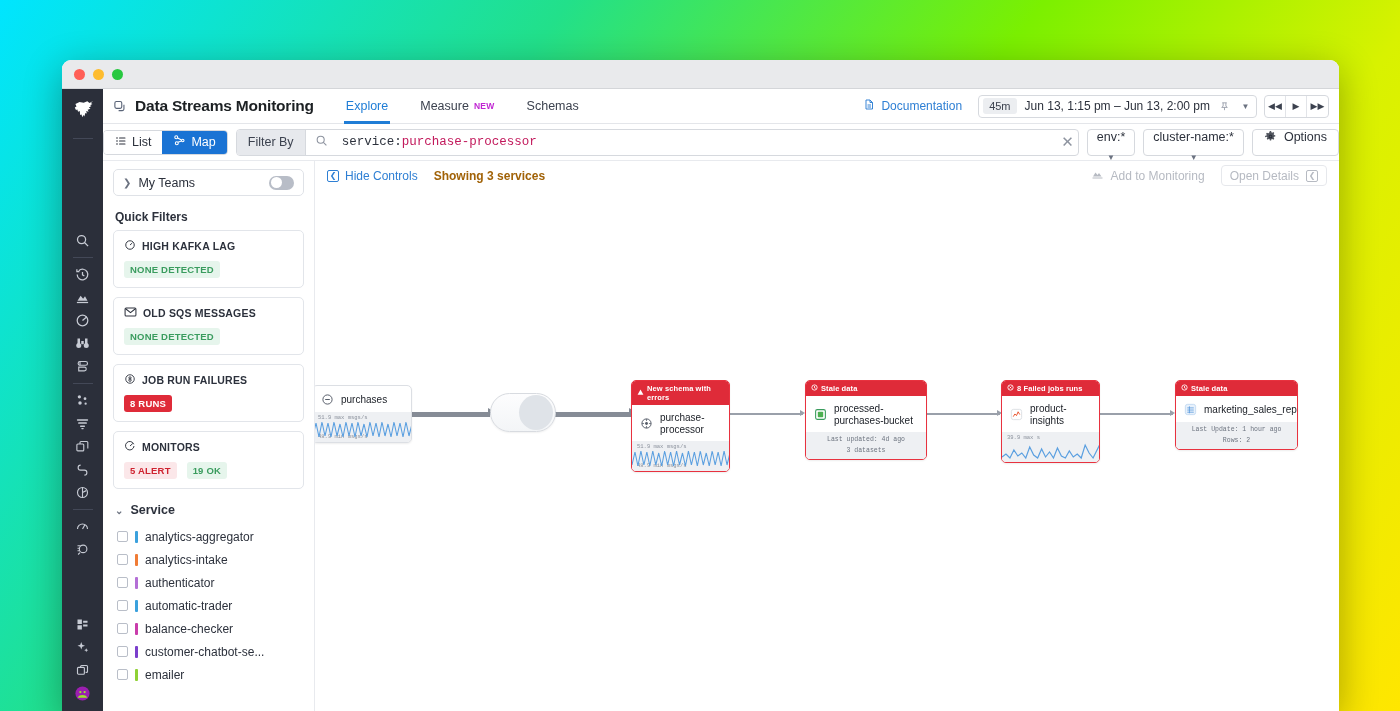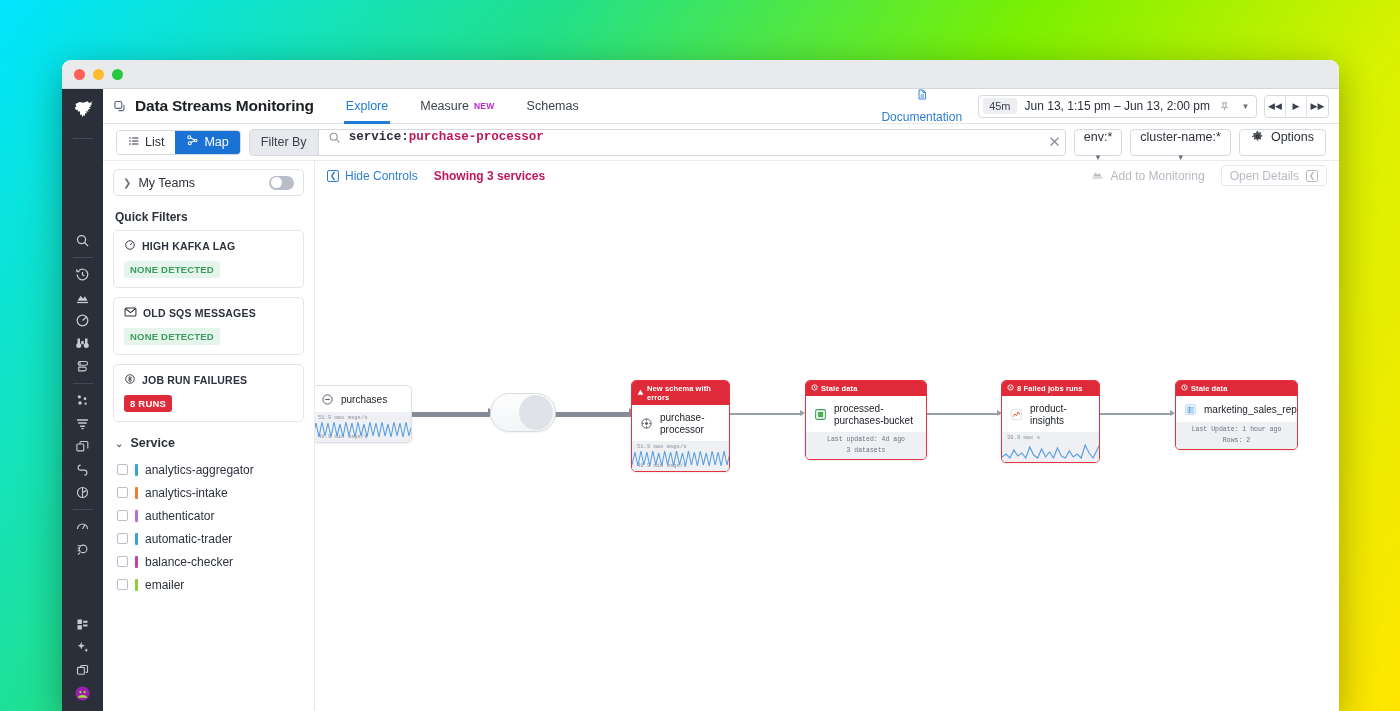--- a/index.html
+++ b/index.html
@@ -48,40 +48,40 @@
   #prodtitle{font-size:15.5px;font-weight:700;color:#1c2023;letter-spacing:-.2px;white-space:nowrap;}
   .navtab{
     font-size:12.5px;color:#3c424f;padding:0 16px;height:35px;display:flex;align-items:center;
     cursor:pointer;position:relative;white-space:nowrap;
   }
   .navtab:first-of-type{margin-left:16px;}
   .navtab.active{color:#1f7dd6;}
   .navtab.active:after{content:"";position:absolute;left:14px;right:14px;bottom:0;height:2.5px;background:#1f7dd6;}
   .newbadge{font-size:8.5px;font-weight:700;color:#c026d3;margin-left:5px;letter-spacing:.3px;}
   .hdrspacer{flex:1;}
-  #doclink{display:flex;align-items:center;gap:6px;font-size:12px;color:#2e7fd4;cursor:pointer;white-space:nowrap;flex-direction:column;}
+  #doclink{display:flex;align-items:center;gap:6px;font-size:12px;color:#2e7fd4;cursor:pointer;white-space:nowrap;}
   #timectrl{
     display:flex;align-items:center;margin-left:16px;border:1px solid #d6d9de;border-radius:4px;height:23px;
     padding:0 4px 0 4px;gap:8px;background:#fff;
   }
   .tpill{background:#eceef1;color:#3c424f;font-size:11px;border-radius:3px;padding:2px 6px;font-weight:400;}
   #timerange{font-size:12px;color:#2c313c;white-space:nowrap;}
   .ticon{color:#9aa0ac;width:13px;display:flex;align-items:center;justify-content:center;}
   #playgrp{display:flex;margin-left:7px;border:1px solid #d6d9de;border-radius:4px;height:23px;overflow:hidden;}
   #playgrp div{width:21px;display:flex;align-items:center;justify-content:center;color:#3c424f;font-size:9px;border-right:1px solid #e2e4e8;cursor:pointer;}
   #playgrp div:last-child{border-right:none;}
 
   
-  #toolbar{height:37px;flex:0 0 37px;display:flex;align-items:center;padding:0 13px;gap:8px;border-bottom:1px solid #e8eaee;}
+  #toolbar{height:37px;flex:0 0 37px;display:flex;align-items:center;padding:0 0;gap:8px;border-bottom:1px solid #e8eaee;}
   .segwrap{display:flex;border:1px solid #d6d9de;border-radius:4px;overflow:hidden;height:25px;}
   .seg{display:flex;align-items:center;gap:5px;padding:0 11px;font-size:12.5px;color:#2c313c;cursor:pointer;background:#fff;}
   .seg.on{background:#1a73d4;color:#fff;}
   .fbywrap{flex:1;display:flex;align-items:stretch;border:1px solid #d6d9de;border-radius:4px;height:27px;overflow:hidden;min-width:0;}
   .fby{background:#e7e9ed;color:#3c424f;font-size:12.5px;display:flex;align-items:center;padding:0 11px;border-right:1px solid #d6d9de;}
-  .fsearch{flex:1;display:flex;align-items:flex-start;gap:8px;padding:0 9px;min-width:0;font-weight:bold;}
+  .fsearch{flex:1;display:flex;align-items:center;gap:14px;padding:0 9px;min-width:0;}
   .qtext{font-family:"Liberation Mono", monospace;font-size:12.5px;color:#2c313c;white-space:nowrap;}
   .qtext .k{color:#2c313c;} .qtext .v{color:#c2185b;}
   .xbtn{color:#8d939f;font-size:15px;cursor:pointer;padding-right:4px;}
   .dd{display:flex;align-items:center;gap:9px;border:1px solid #d6d9de;border-radius:4px;height:27px;padding:0 9px;font-size:12.5px;color:#2c313c;cursor:pointer;white-space:nowrap;flex-direction:column;}
   .caret{color:#6b7280;font-size:8px;}
   #optbtn{display:flex;align-items:flex-start;gap:7px;border:1px solid #d6d9de;border-radius:4px;height:27px;padding:0 11px;font-size:12.5px;color:#2c313c;cursor:pointer;}
 
   
   #main{flex:1;display:flex;min-height:0;}
   #lpanel{width:212px;flex:0 0 212px;border-right:1px solid #e8eaee;padding:8px 0 0 0;overflow:hidden;}
@@ -105,21 +105,21 @@
   #svcfilter .ph{font-size:11px;color:#9aa0ac;}
   .svcrow{display:flex;align-items:center;gap:7px;padding:4.5px 0 4.5px 14px;font-size:12px;color:#2c313c;cursor:pointer;}
   .cbx{width:11px;height:11px;border:1px solid #b9bec8;border-radius:2px;background:#fff;flex:0 0 auto;}
   .swatch{width:3px;height:12px;border-radius:1px;flex:0 0 auto;}
 
   
   #rpanel{flex:1;display:flex;flex-direction:column;min-width:0;}
   #ctrlbar{height:29px;flex:0 0 29px;display:flex;align-items:center;padding:0 12px;gap:16px;}
   #hidectrl{display:flex;align-items:center;gap:6px;font-size:12px;color:#2e7fd4;cursor:pointer;}
   .sqbtn{width:12px;height:12px;border:1px solid #2e7fd4;border-radius:2px;color:#2e7fd4;font-size:8px;display:flex;align-items:center;justify-content:center;}
-  #showing{font-size:12px;font-weight:700;color:#be185d;}
+  #showing{font-size:12px;font-weight:700;color:#a16207;}
   #ctrlbar .sp{flex:1;}
   #addboard{display:flex;align-items:center;gap:7px;font-size:12px;color:#b6bac2;}
   #opendet{display:flex;align-items:center;gap:7px;font-size:12px;color:#b6bac2;border:1px solid #e6e8ec;border-radius:4px;height:21px;padding:0 8px;}
   .sqbtn.gray{border-color:#b6bac2;color:#b6bac2;}
 
   #canvas{flex:1;position:relative;background:#fff;overflow:hidden;}
 
   
   .node{position:absolute;}
   .ncard{background:#fff;border:1px solid #dcdfe4;border-radius:5px;box-shadow:0 1px 2px rgba(0,0,0,.07);overflow:hidden;}
@@ -431,20 +431,33 @@
                     <circle cx="12" cy="12" r="8.5"></circle>
                     <path d="M12 7.5a2.2 2.2 0 1 1 0 4.4 2.4 2.4 0 1 0 0 4.8 2.4 2.4 0 0 0 0-4.8 2.2 2.2 0 0 1 0-4.4z"></path>
                   </svg></span>
               <span>JOB RUN FAILURES</span>
             </div>
             <div class="row">
                 <span class="tag red">8 RUNS</span>
               </div>
           </div>
 
+          <div class="qf">
+            <div class="t">
+              <span><svg width="12" height="12" viewBox="0 0 24 24" fill="none" stroke="#2c313c" stroke-width="1.9">
+                    <path d="M19.5 8.5A8.5 8.5 0 1 0 20 12"></path>
+                    <path d="M12 12 17.5 7"></path>
+                  </svg></span>
+              <span>MONITORS</span>
+            </div>
+            <div class="row">
+              <span class="tag redlite">5 ALERT</span>
+              <span class="tag greenlite">19 OK</span>
+            </div>
+          </div>
 
           <div id="svchdr">
             <span class="chev">⌄</span>
             <span>Service</span>
           </div>
 
 
           <div id="svclist" style="margin-top:6px">
               <div class="svcrow">
                 <span class="cbx"></span>
@@ -463,20 +476,25 @@
               </div>
               <div class="svcrow">
                 <span class="cbx"></span>
                 <span class="swatch" style="background: rgb(59, 161, 221);"></span>
                 <span>automatic-trader</span>
               </div>
               <div class="svcrow">
                 <span class="cbx"></span>
                 <span class="swatch" style="background: rgb(201, 60, 171);"></span>
                 <span>balance-checker</span>
+              </div>
+              <div class="svcrow">
+                <span class="cbx"></span>
+                <span class="swatch" style="background: rgb(123, 63, 204);"></span>
+                <span>customer-chatbot-se...</span>
               </div>
               <div class="svcrow">
                 <span class="cbx"></span>
                 <span class="swatch" style="background: rgb(143, 209, 53);"></span>
                 <span>emailer</span>
               </div>
             </div>
         </div>
 
         <div id="rpanel">

